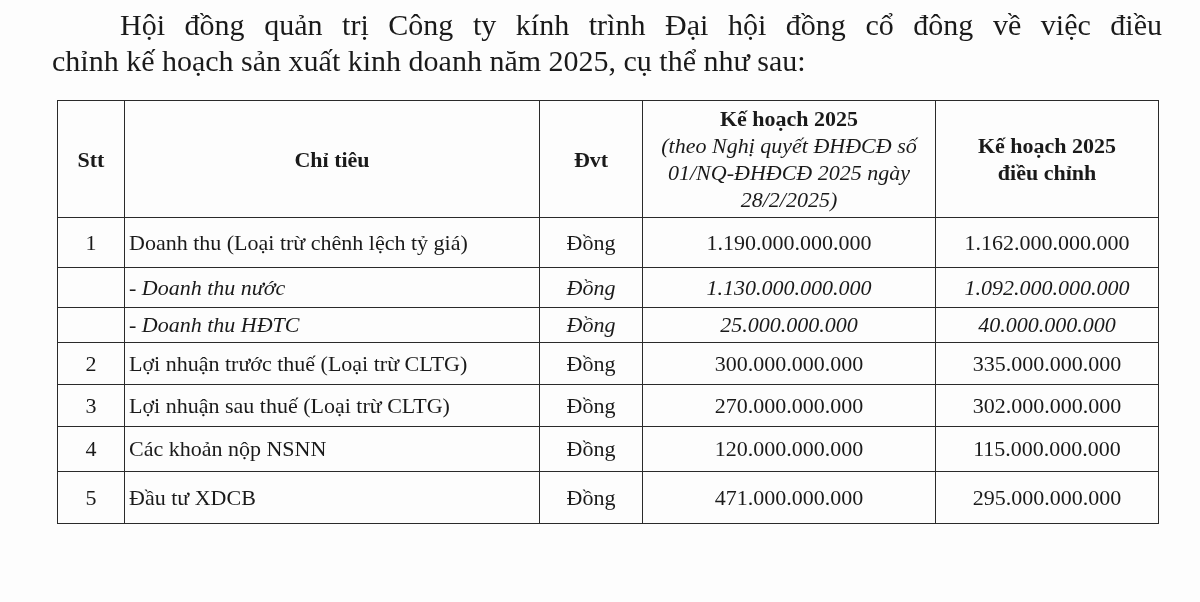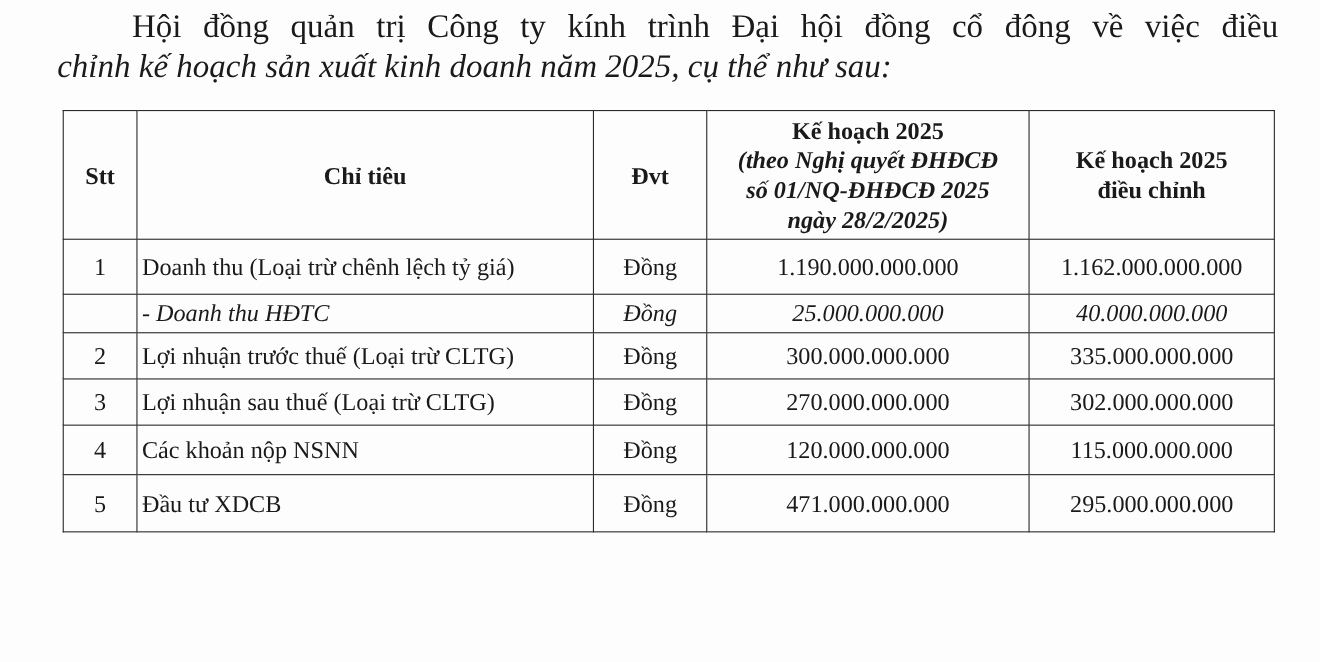--- a/index.html
+++ b/index.html
@@ -1,26 +1,26 @@
 <!DOCTYPE html>
 <html><head>
 <meta charset="utf-8">
 <style>
   html, body { margin: 0; padding: 0; background: #fdfdfd; }
   body { width: 1200px; height: 602px; position: relative; overflow: hidden;
          font-family: "Liberation Serif", "DejaVu Serif", serif; color: #1a1a1a; }
   .para { position: absolute; left: 52px; top: 7px; width: 1110px;
           font-size: 30px; line-height: 36px; text-align: justify; }
   .para .l1 { display: block; padding-left: 68px; text-align: justify; text-align-last: justify; }
-  .para .l2 { display: block; font-style: italic; }
+  .para .l2 { display: block; }
   table.plan { position: absolute; left: 57px; top: 100px; border-collapse: collapse;
                table-layout: fixed; width: 1101px; }
   table.plan td, table.plan th { border: 1.5px solid #2a2a2a; padding: 4px; font-size: 22px; }
   th { font-weight: bold; text-align: center; vertical-align: middle; line-height: 27px; }
-  th .it { font-weight: bold; font-style: italic; display: block; }
+  th .it { font-weight: normal; font-style: italic; display: block; }
   td.stt, td.unit { text-align: center; }
   td.name { padding-left: 12px; text-align: left; margin-left: 39px; }
   td.num { text-align: center; padding-right: 12px; }
   tr.sub td.name, tr.sub td.unit, tr.sub td.num { font-style: italic; }
   td { vertical-align: middle; }
 </style>
 </head>
 <body>
 
 <div class="para">
@@ -52,20 +52,27 @@
     </tr>
   </thead>
   <tbody>
     <tr style="height:50px">
       <td class="stt">1</td>
       <td class="name">Doanh thu (Loại trừ chênh lệch tỷ giá)</td>
       <td class="unit">Đồng</td>
       <td class="num">1.190.000.000.000</td>
       <td class="num">1.162.000.000.000</td>
     </tr>
+    <tr class="sub" style="height:40px">
+      <td class="stt"></td>
+      <td class="name">- Doanh thu nước</td>
+      <td class="unit">Đồng</td>
+      <td class="num">1.130.000.000.000</td>
+      <td class="num">1.092.000.000.000</td>
+    </tr>
     <tr class="sub" style="height:35px">
       <td class="stt"></td>
       <td class="name">- Doanh thu HĐTC</td>
       <td class="unit">Đồng</td>
       <td class="num">25.000.000.000</td>
       <td class="num">40.000.000.000</td>
     </tr>
     <tr style="height:42px">
       <td class="stt">2</td>
       <td class="name">Lợi nhuận trước thuế (Loại trừ CLTG)</td>

